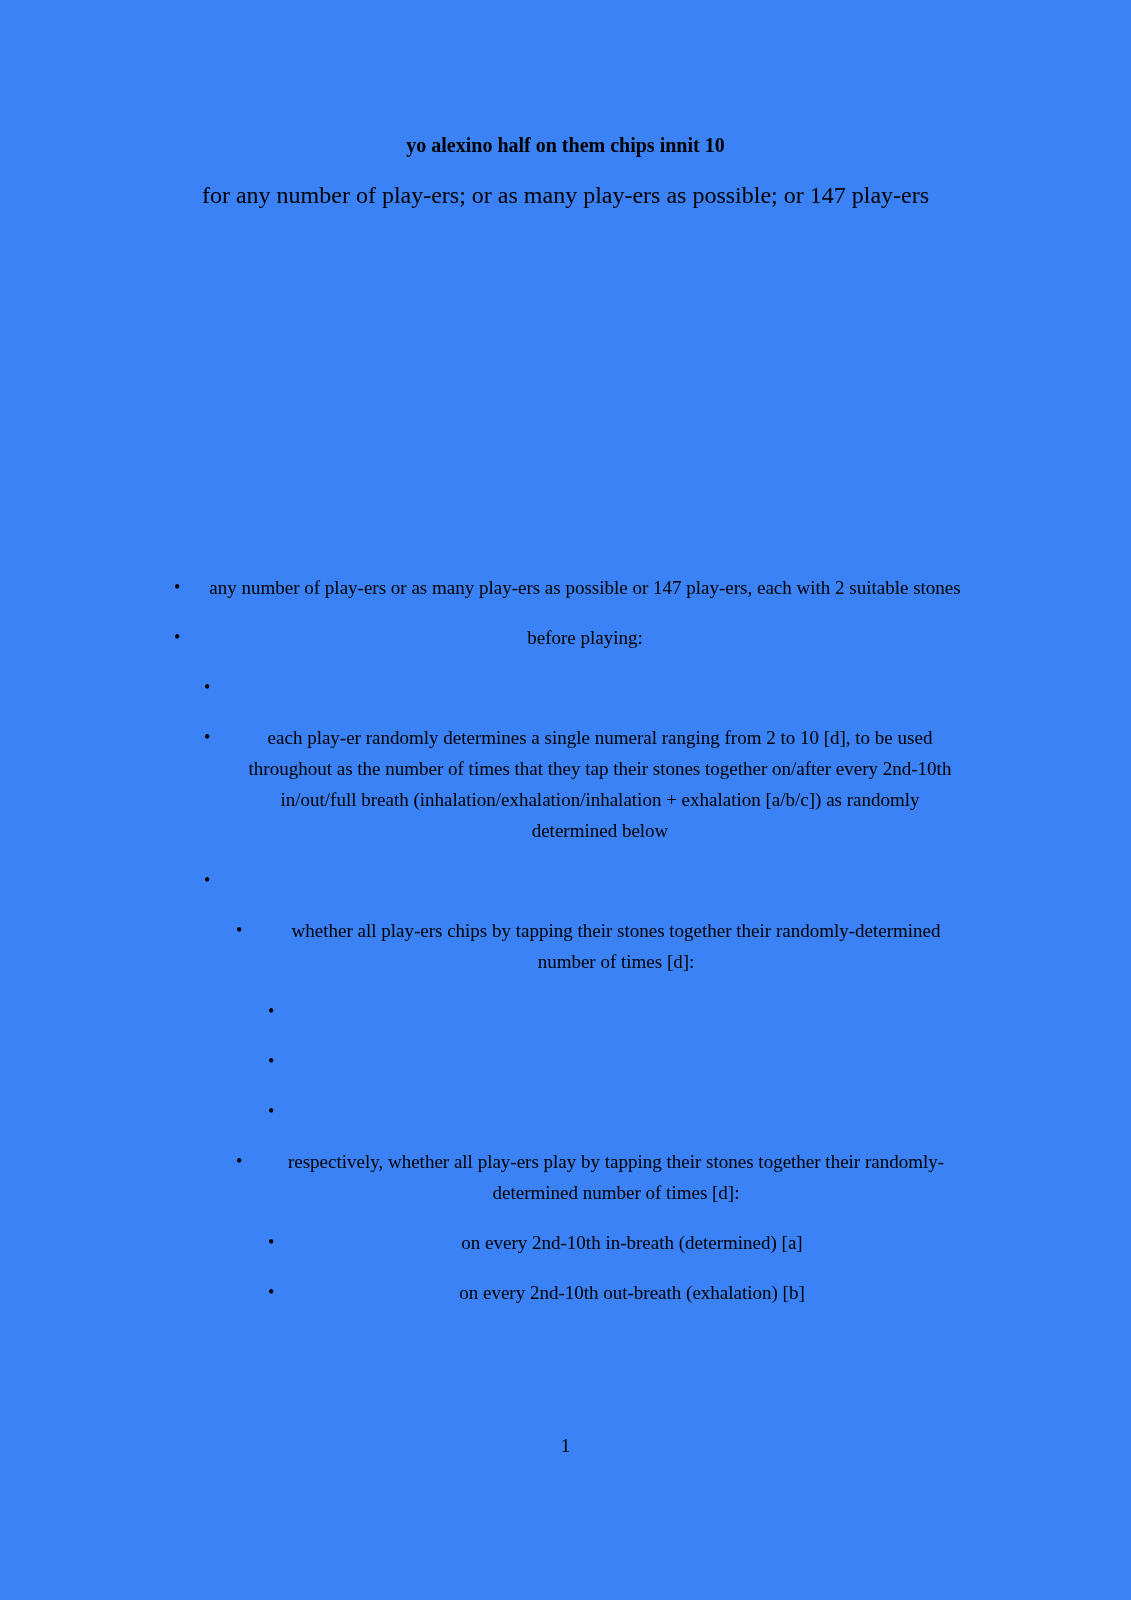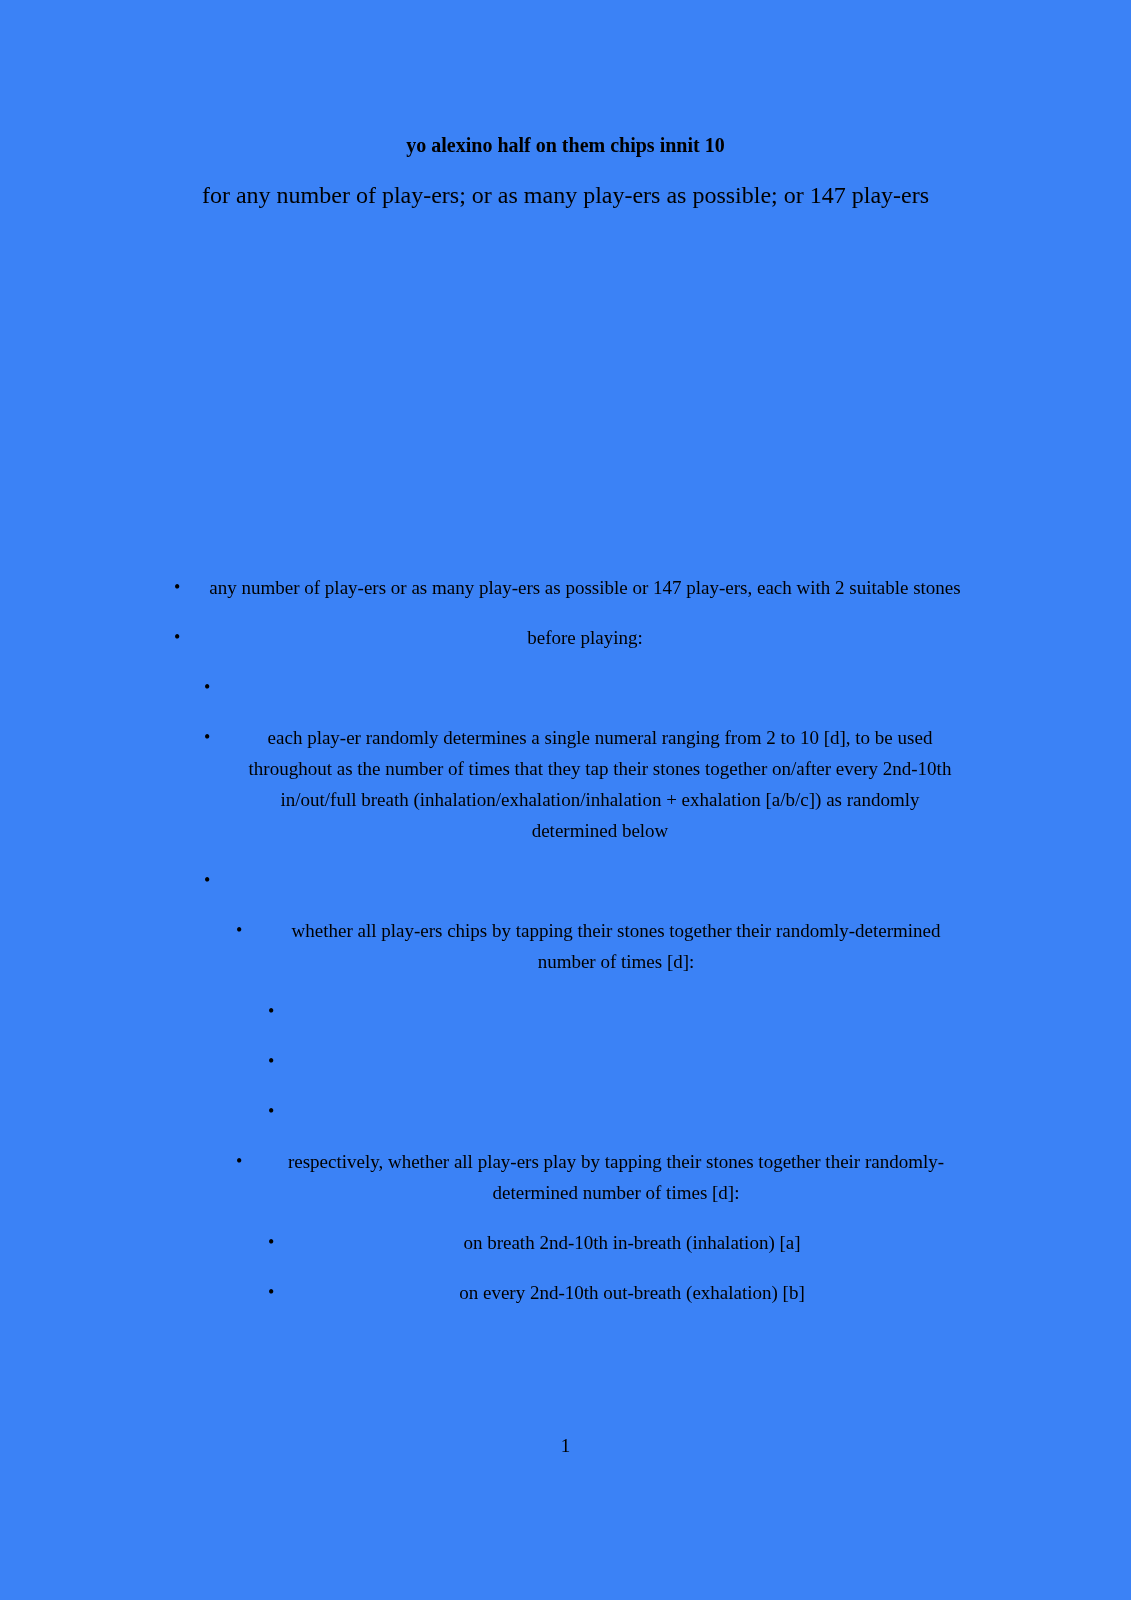--- a/index.html
+++ b/index.html
@@ -112,21 +112,21 @@
       <span class="bullet">•</span>
     </div>
 
     <div class="li lvl3">
       <span class="bullet">•</span>
       <span class="txt">respectively, whether all play-ers play by tapping their stones together their randomly-determined number of times [d]:</span>
     </div>
 
     <div class="li lvl4">
       <span class="bullet">•</span>
-      <span class="txt">on breath 2nd-10th in-breath (inhalation) [a]</span>
+      <span class="txt">on every 2nd-10th in-breath (determined) [a]</span>
     </div>
 
     <div class="li lvl4">
       <span class="bullet">•</span>
       <span class="txt">on every 2nd-10th out-breath (exhalation) [b]</span>
     </div>
 
   </div>
 
   <div class="footer">

